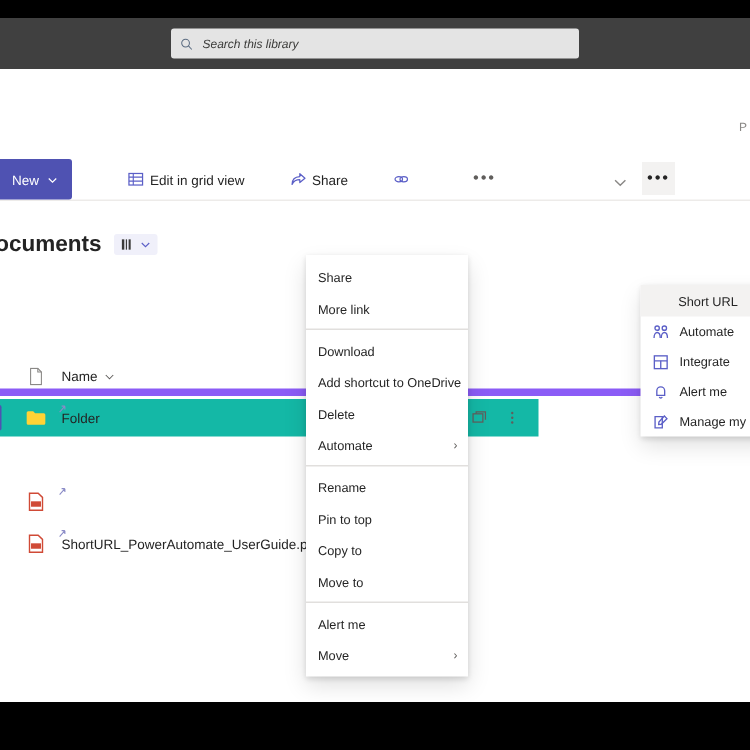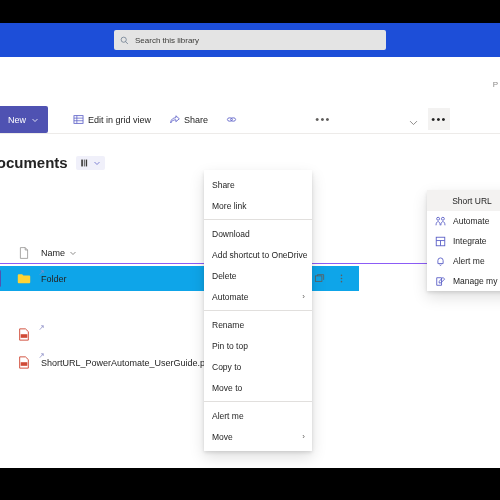--- a/index.html
+++ b/index.html
@@ -7,23 +7,23 @@
     width: 500px; height: 500px;
     background: #000;
     font-family: "Liberation Sans", sans-serif;
     overflow: hidden;
   }
   .screen { position: relative; width: 500px; height: 500px; background: #fff; }
 
   
   .top-black { position: absolute; left: 0; top: 0; width: 500px; height: 28px; background: #000; }
   .suite-bar {
-    position: absolute; left: 0; top: 23px; width: 500px; height: 34px;
-    background: #1d4ed8;
-    display: flex; align-items: center; justify-content: center;
+    position: absolute; left: 0; top: 12px; width: 500px; height: 34px;
+    background: #404040;
+    display: flex; align-items: center; justify-content: center; font-style: italic;
   }
   .search-box {
     width: 272px; height: 20px; background: #e4e4e4; border-radius: 2px;
     display: flex; align-items: center; padding: 0 6px; gap: 6px;
   }
   .search-box .ph { font-size: 8px; color: #3a3a38; white-space: nowrap; }
   .mag { width: 9px; height: 9px; flex: none; }
 
   .bottom-black { position: absolute; left: 0; top: 468px; width: 500px; height: 32px; background: #000; }
 
@@ -31,21 +31,21 @@
   .page { position: absolute; left: 0; top: 62px; width: 500px; height: 406px; background: #fff; overflow: hidden; }
 
   .corner-p {
     position: absolute; right: 2px; top: 18px;
     font-size: 8px; color: #8a8886;
   }
 
   
   .cmdbar {
     position: absolute; left: 0; top: 44px; width: 500px; height: 28px;
-    display: flex; align-items: center; gap: 4px;
+    display: flex; align-items: center; gap: 16px;
     border-bottom: 1px solid #edebe9;
   }
   .newbtn {
     position: absolute; left: -12px; top: 44px;
     height: 27px; padding: 0 9px 0 20px;
     background: #4f52b2; color: #fff; font-size: 9px;
     display: flex; align-items: center; gap: 5px; border-radius: 2px;
   }
   .cmd {
     display: flex; align-items: center; gap: 4px;
@@ -74,31 +74,31 @@
   .list-title .tx { font-size: 15px; font-weight: bold; color: #242424; }
   .viewsel {
     display: flex; align-items: center; gap: 3px;
     background: #f0f0fa; padding: 2px 4px; border-radius: 2px;
   }
 
   
   .colhead {
     position: absolute; left: 0; top: 180px; width: 500px; height: 22px;
     display: flex; align-items: center;
-    border-bottom: 1px solid #8b5cf6;
+    border-bottom: 5px solid #8b5cf6;
   }
   .colhead .doc-ic { position: absolute; left: 19px; width: 10px; height: 12px; }
   .colhead .nm { position: absolute; left: 41px; font-size: 9px; color: #242424; display:flex; align-items:center; gap:4px; }
 
   
   .row {
     position: absolute; left: 0; width: 359px; height: 25px;
     display: flex; align-items: center;
   }
-  .row.sel { background: #0ea5e9; text-align: right; }
+  .row.sel { background: #14b8a6; text-align: right; }
   .row .selbar { position: absolute; left: -2px; width: 3px; height: 17px; background: #4f52b2; border-radius: 2px; }
   .row .ic { position: absolute; left: 17px; width: 14px; height: 13px; }
   .row .shortcut {
     position: absolute; left: 38px; top: 3px;
     font-size: 7px; color: #8b8cc7;
   }
   .row .label {
     position: absolute; left: 41px; font-size: 9px; color: #242424; white-space: nowrap;
   }
   .rowicons {

